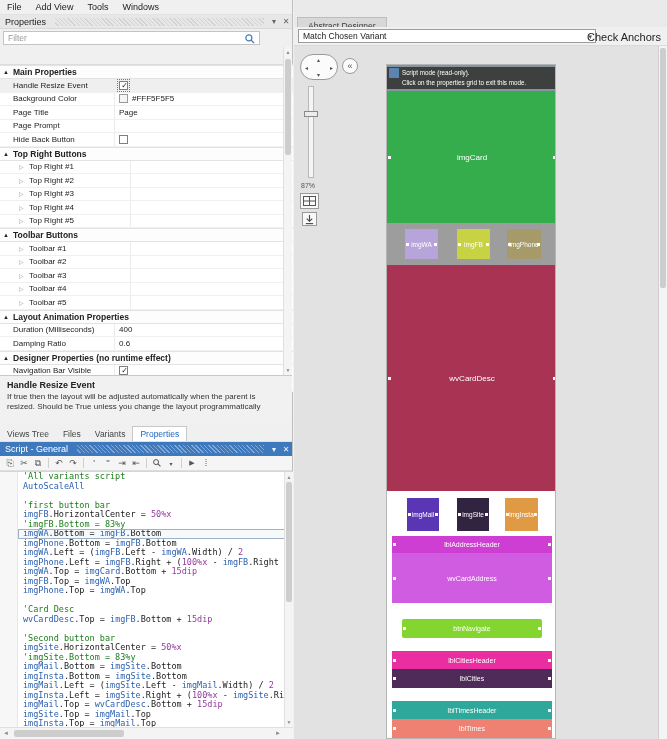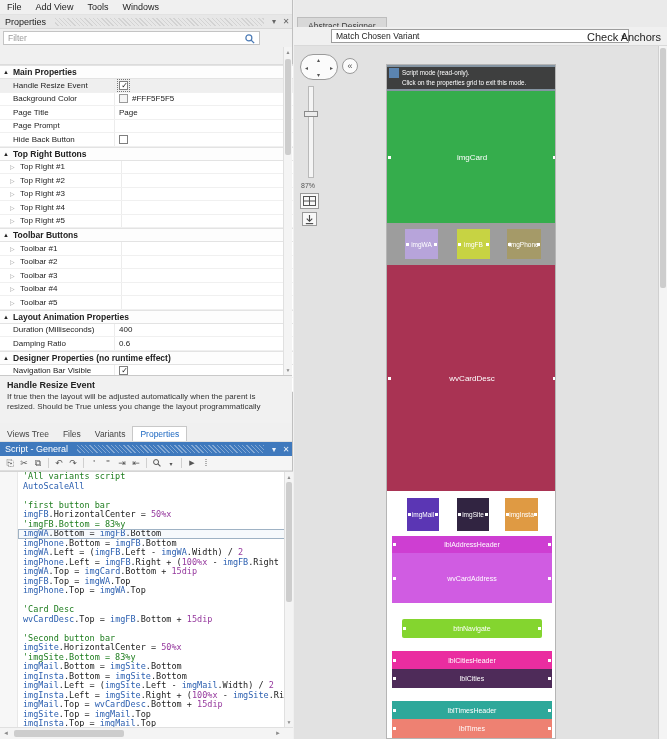--- a/index.html
+++ b/index.html
@@ -19,21 +19,21 @@
   .stitle .hicon{color:#eaf2fb;}
   
   .filterrow{position:absolute;left:0;top:29px;width:100%;height:18px;padding:2px 3px;}
   .filterbox{position:relative;width:257px;height:14px;background:#fff;border:1px solid #c4c4c4;font-size:8.5px;display:flex;align-items:center;padding-left:4px;}
   .filter-ph{color:#9a9a9a;}
   .mag{position:absolute;right:3px;top:1px;}
   
   .pgrid{position:absolute;left:0;top:64px;width:293px;height:328px;background:#fff;overflow:hidden;border-top:1px solid #dcdcdc;}
   .prow{position:relative;display:flex;align-items:center;height:13.5px;padding-left:13px;font-size:8px;border-bottom:1px solid #f0f0f0;background:#fff;}
   .prow.sec{height:14px;padding-left:3px;background:#fdfdfd;border-top:1px solid #e3e3e3;border-bottom:1px solid #e3e3e3;font-weight:bold;font-size:8.5px;}
-  .prow.exp{padding-left:10px;}
+  .prow.exp{padding-left:19px;}
   .prow.selrow{background:#efefef;}
   .tri{width:10px;font-size:6px;color:#222;text-align:left;}
   .tri2{width:10px;font-size:6px;color:#999;text-align:left;}
   .plab{width:101px;overflow:hidden;white-space:nowrap;}
   .plab.b{width:auto;}
   .pcell{flex:1;height:100%;border-left:1px solid #ececec;display:flex;align-items:center;padding-left:4px;overflow:hidden;white-space:nowrap;}
   .cb{width:9px;height:9px;border:1px solid #7f7f7f;background:#fff;display:inline-block;position:relative;}
   .cb.on::after{content:"✓";position:absolute;left:0;top:-1px;width:9px;text-align:center;font-size:8px;color:#222;}
   .cb.focus{outline:1px dotted #777;outline-offset:1px;}
   .swatch{width:9px;height:9px;border:1px solid #9a9a9a;display:inline-block;margin-right:4px;}
@@ -71,21 +71,21 @@
   .hscroll{position:absolute;left:0;top:727px;width:293px;height:12px;background:#f4f4f4;border-top:1px solid #e0e0e0;}
   .h-arrow{position:absolute;top:2px;font-size:6px;color:#8a8a8a;}
   .h-arrow.l{left:3px;}
   .h-arrow.r{right:12px;}
   .hthumb{position:absolute;left:14px;top:2px;width:110px;height:7px;background:#cdcdcd;border-radius:2px;}
   
   .right{position:absolute;left:294px;top:0;width:373px;height:739px;background:#ececec;}
   .dstrip{position:absolute;left:0;top:0;width:100%;height:34px;background:#eaeaea;border-bottom:1px solid #cfcfcf;}
   .dtab{position:absolute;left:3px;bottom:0;padding:3px 10px 2px;background:#d8d8d8;border:1px solid #bdbdbd;border-bottom:none;font-size:8.5px;color:#3a3a3a;}
   .dtoolbar{position:absolute;left:0;top:27px;width:100%;height:19px;background:#f0f0f0;border-bottom:1px solid #d9d9d9;}
-  .variantsel{position:absolute;left:4px;top:2px;width:298px;height:14px;background:#fff;border:1px solid #9c9c9c;font-size:8.5px;display:flex;align-items:center;padding:0 14px 0 4px;color:#222;margin-left:33px;}
+  .variantsel{position:absolute;left:4px;top:2px;width:298px;height:14px;background:#fff;border:1px solid #9c9c9c;font-size:8.5px;display:flex;align-items:center;padding:0 14px 0 4px;color:#222;}
   .variantsel .vcaret{top:3px;right:3px;}
   .checkanchors{position:absolute;right:6px;top:4px;font-size:11px;color:#222;cursor:default;margin-left:39px;}
   .canvas{position:absolute;left:0;top:46px;width:373px;height:693px;background:#e2e2e2;overflow:hidden;}
   
   .navpad{position:absolute;left:6px;top:8px;width:38px;height:26px;background:#fbfbfb;border:1px solid #9a9a9a;border-radius:13px;}
   .navpad span{position:absolute;font-size:6px;color:#555;}
   .np-u{left:16px;top:1px;} .np-d{left:16px;bottom:1px;} .np-l{left:4px;top:9px;} .np-r{right:4px;top:9px;}
   .backcirc{position:absolute;left:48px;top:12px;width:16px;height:16px;background:#fbfbfb;border:1px solid #9a9a9a;border-radius:50%;font-size:9px;color:#555;display:flex;align-items:center;justify-content:center;line-height:1;}
   .slider{position:absolute;left:14px;top:40px;width:6px;height:92px;background:#f5f5f5;border:1px solid #b9b9b9;}
   .sthumb{position:absolute;left:-5px;top:24px;width:14px;height:6px;background:#ececec;border:1px solid #8a8a8a;}

